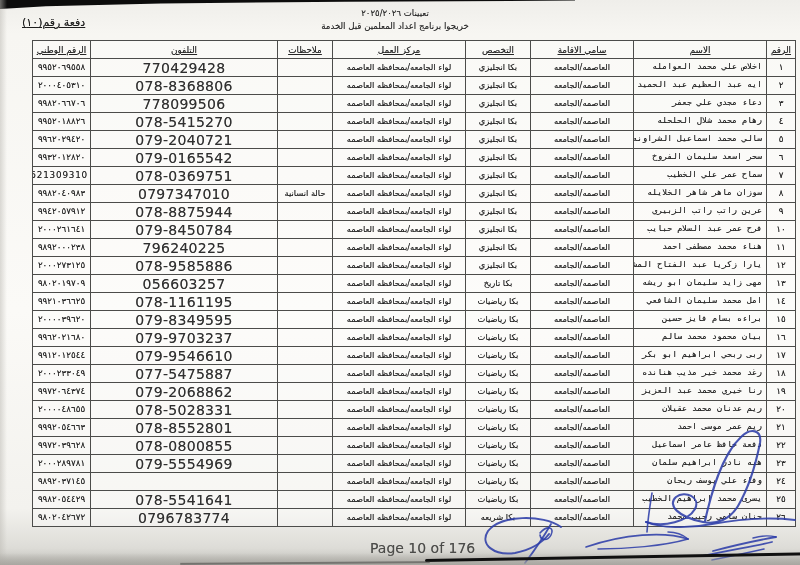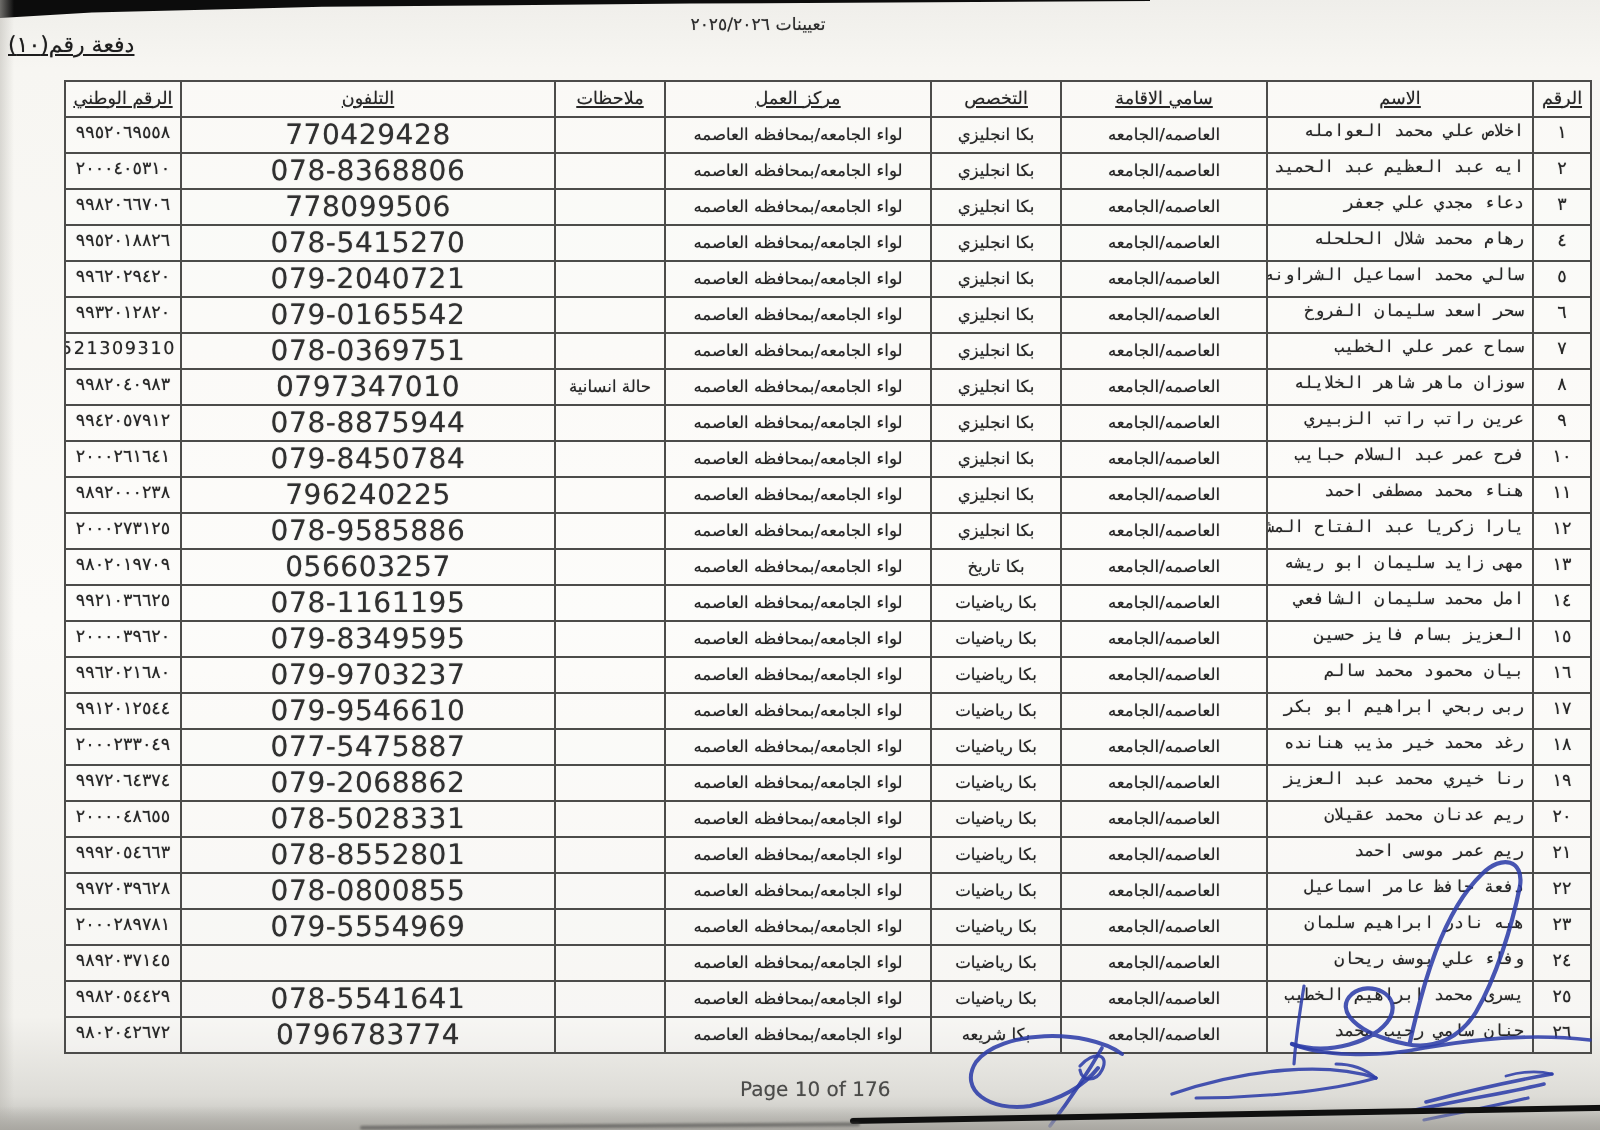--- a/index.html
+++ b/index.html
@@ -13,56 +13,57 @@
     clip-path:polygon(0 0,100% 0,100% 6%,60% 20%,28% 38%,8% 70%,0 100%);filter:blur(.3px);}
   .art-left{position:absolute;top:0;left:0;width:7px;height:100%;
     background:linear-gradient(90deg,rgba(190,188,182,.55),rgba(190,188,182,0));}
   .art-bottom-band{position:absolute;left:0;bottom:0;width:100%;height:12px;
     background:linear-gradient(180deg,rgba(178,176,170,0),rgba(165,163,157,.85));}
   .art-bottom-line{position:absolute;left:425px;top:559px;width:380px;height:3.4px;
     background:#101010;border-radius:2px;transform:rotate(-1deg);transform-origin:left center;filter:blur(.25px);}
   .art-bottom-line2{position:absolute;left:180px;top:562px;width:250px;height:1.6px;
     background:rgba(60,60,58,.5);border-radius:2px;transform:rotate(-.4deg);filter:blur(.5px);}
 
-  .batch{position:absolute;top:16px;left:4px;width:110px;direction:rtl;text-align:left;
+  .batch{position:absolute;top:16px;left:22px;width:110px;direction:rtl;text-align:left;
     font-size:11px;color:#1d1d1d;text-decoration:underline;text-shadow:0 0 .4px rgba(30,30,30,.6);}
-  .titles{position:absolute;top:7px;left:229px;width:300px;text-align:center;direction:rtl;
+  .titles{position:absolute;top:7px;left:245px;width:300px;text-align:center;direction:rtl;
     font-size:8.6px;color:#2c2c2c;line-height:1.55;text-shadow:0 0 .4px rgba(40,40,40,.55);}
 
   table.roster{position:absolute;top:40px;left:32px;width:763px;border-collapse:collapse;
     table-layout:fixed;direction:rtl;background:rgba(255,255,255,.35);}
   .roster th,.roster td{border:1px solid #4c4c4a;height:17px;padding:0 2px;overflow:hidden;
     white-space:nowrap;font-weight:normal;color:#262626;text-shadow:0 0 .45px rgba(45,45,45,.6);}
   .roster th{font-size:8.8px;text-align:center;text-decoration:underline;}
   .roster td{font-size:8.3px;text-align:center;line-height:1;}
   col.w-num{width:29px;}col.w-name{width:133px;}col.w-res{width:103px;}col.w-spec{width:65px;}
   col.w-work{width:133px;}col.w-notes{width:55px;}col.w-phone{width:187px;}col.w-nid{width:58px;}
   .roster td.c-name{text-align:right;padding-right:4px;font-family:Liberation Mono, monospace;}
   .roster td.c-phone{font-size:14px;color:#303030;letter-spacing:.3px;}
   .roster td.c-national_id{font-size:8.8px;letter-spacing:.8px;}
   .roster td.c-num{font-size:8.8px;}
 
-  .pagenum{position:absolute;top:540px;left:370px;font-size:10px;color:#4b4b49;
+  .pagenum{position:absolute;top:540px;left:370px;font-size:14px;color:#4b4b49;
     font-family:"DejaVu Sans",sans-serif;text-shadow:0 0 .4px rgba(70,70,70,.5);}
 
   svg.sigs{position:absolute;top:0;left:0;width:800px;height:565px;pointer-events:none;}
   .ink{fill:none;stroke:#2d3da8;stroke-linecap:round;stroke-linejoin:round;opacity:.88;}
 </style>
 </head>
 <body>
 
 <div class="page">
 
   <div class="art-top"></div>
   <div class="art-left"></div>
 
   <div class="batch">دفعة رقم(١٠)</div>
 
   <div class="titles">
     <div>تعيينات ٢٠٢٥/٢٠٢٦</div>
+    <div>خريجوا برنامج اعداد المعلمين قبل الخدمة</div>
   </div>
 
   <table class="roster">
     <colgroup>
       <col class="w-num">
         <col class="w-name">
         <col class="w-res">
         <col class="w-spec">
       <col class="w-work">
         <col class="w-notes">
@@ -217,21 +218,21 @@
           <td class="c-name">امل محمد سليمان الشافعي</td>
           <td class="c-residence">العاصمه/الجامعه</td>
           <td class="c-specialization">بكا رياضيات</td>
           <td class="c-work_center">لواء الجامعه/بمحافظه العاصمه</td>
           <td class="c-notes"></td>
           <td class="c-phone">078-1161195</td>
           <td class="c-national_id">٩٩٢١٠٣٦٦٢٥</td>
         </tr>
         <tr>
           <td class="c-num">١٥</td>
-          <td class="c-name">العزيز بسام فايز حسين</td>
+          <td class="c-name">براءه بسام فايز حسين</td>
           <td class="c-residence">العاصمه/الجامعه</td>
           <td class="c-specialization">بكا رياضيات</td>
           <td class="c-work_center">لواء الجامعه/بمحافظه العاصمه</td>
           <td class="c-notes"></td>
           <td class="c-phone">079-8349595</td>
           <td class="c-national_id">٢٠٠٠٠٣٩٦٢٠</td>
         </tr>
         <tr>
           <td class="c-num">١٦</td>
           <td class="c-name">بيان محمود محمد سالم</td>

